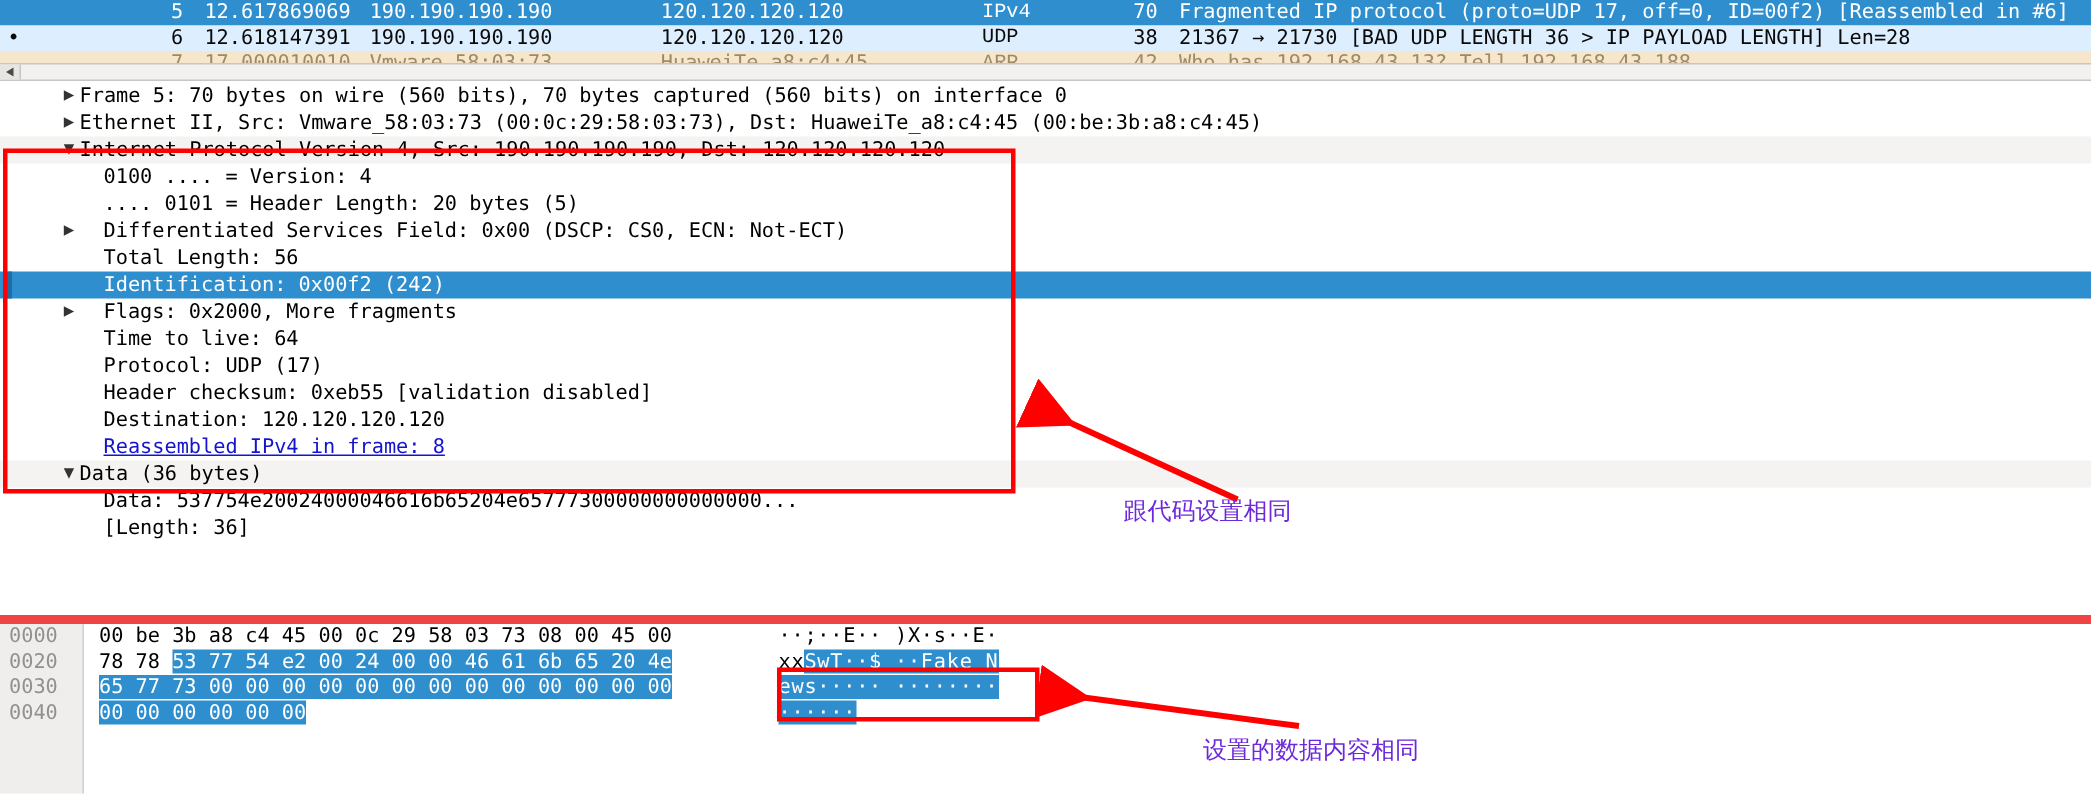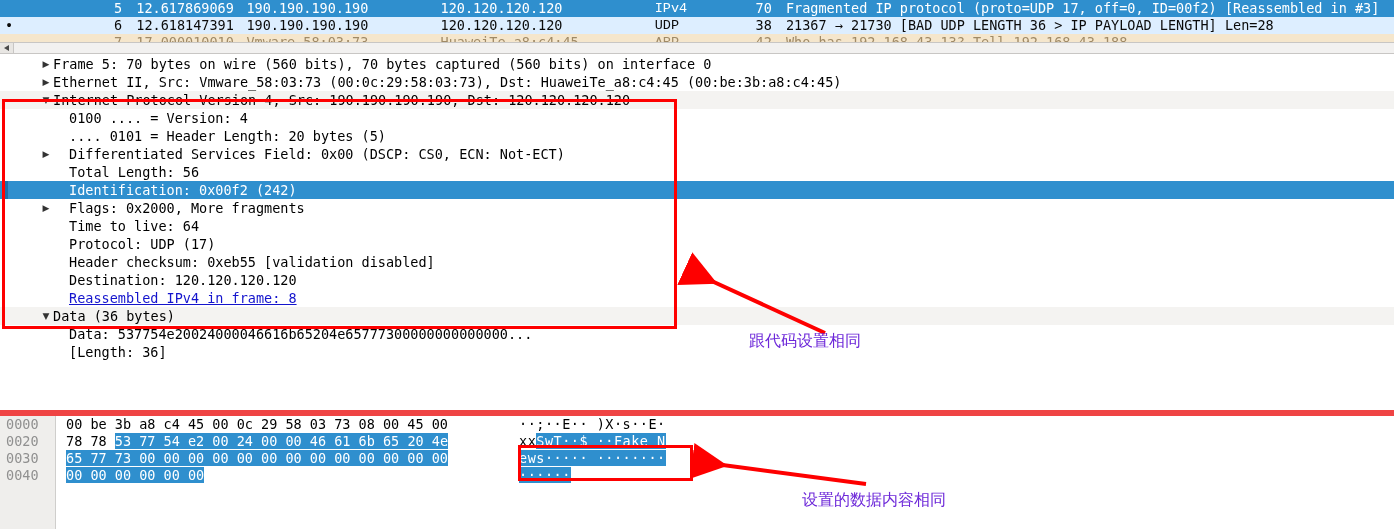--- a/index.html
+++ b/index.html
@@ -216,21 +216,21 @@
 <div id="packet-list">
 
   <div class="plist-row sel">
     <span class="pl-gutter"></span>
     <span class="pl-no">5</span>
     <span class="pl-time">12.617869069</span>
     <span class="pl-src">190.190.190.190</span>
     <span class="pl-dst">120.120.120.120</span>
     <span class="pl-proto">IPv4</span>
     <span class="pl-len">70</span>
-    <span class="pl-info">Fragmented IP protocol (proto=UDP 17, off=0, ID=00f2) [Reassembled in #3]</span>
+    <span class="pl-info">Fragmented IP protocol (proto=UDP 17, off=0, ID=00f2) [Reassembled in #6]</span>
   </div>
 
   <div class="plist-row alt">
     <span class="pl-gutter">•</span>
     <span class="pl-no">6</span>
     <span class="pl-time">12.618147391</span>
     <span class="pl-src">190.190.190.190</span>
     <span class="pl-dst">120.120.120.120</span>
     <span class="pl-proto">UDP</span>
     <span class="pl-len">38</span>

